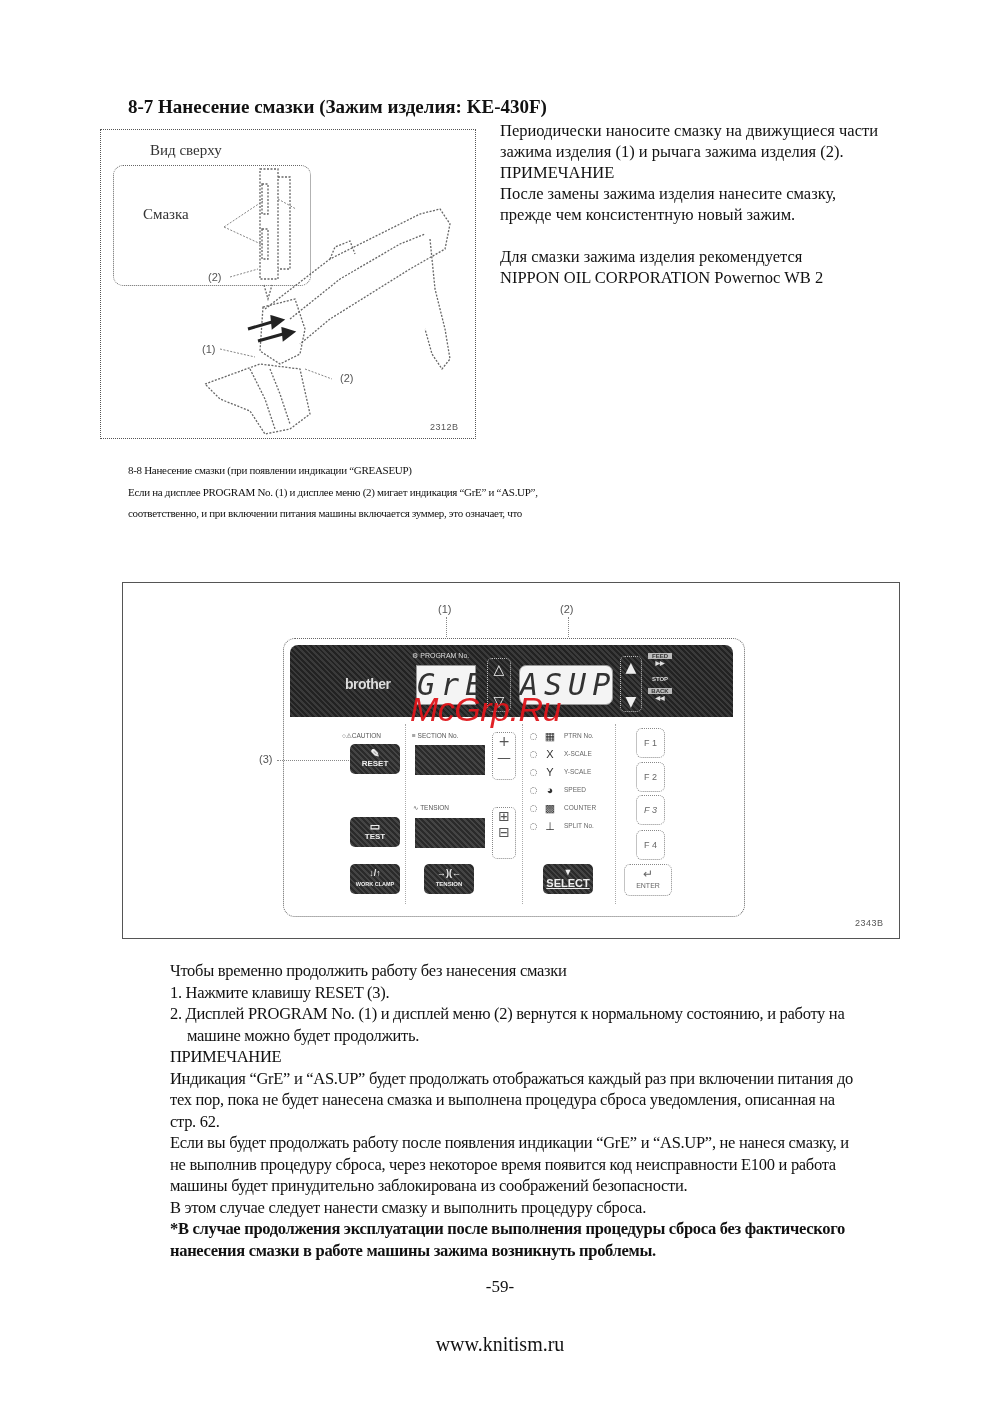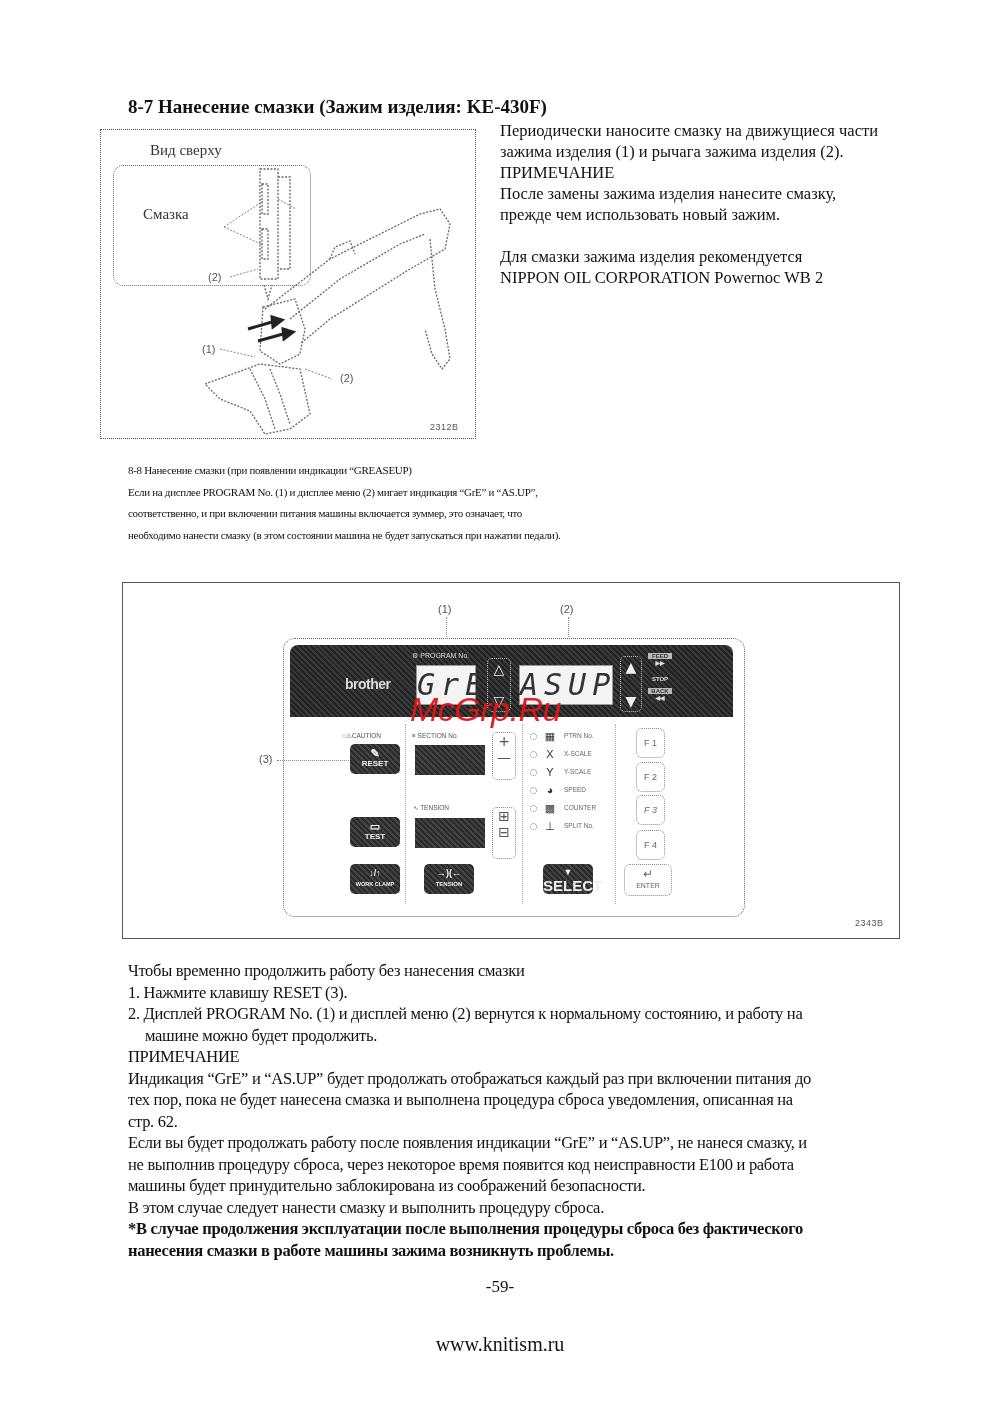--- a/index.html
+++ b/index.html
@@ -23,21 +23,21 @@
   .s88 div { white-space: nowrap; letter-spacing: -0.3px; }
 
   
   .fig2 { left: 122px; top: 582px; width: 776px; height: 355px; border: 1.5px solid #555; }
   .panel { left: 283px; top: 638px; width: 460px; height: 277px; border: 1.5px dotted #666; border-radius: 12px; background: #fff; }
   .panel-top { left: 290px; top: 645px; width: 443px; height: 72px; background: #2a2a2a; border-radius: 8px 8px 0 0;
                background-image: repeating-linear-gradient(45deg, #222 0 2px, #3a3a3a 2px 4px); }
   .brand { left: 345px; top: 676px; color: #ddd; font-family: "Liberation Sans", sans-serif; font-size: 14px; font-weight: bold; letter-spacing: -0.5px; }
   .lcd { background: #f4f4f4; border: 1px solid #999; font-family: "DejaVu Sans Mono", monospace; color: #333; font-size: 30px; font-style: italic; letter-spacing: 6px; text-align: center; line-height: 38px; font-weight: 300; }
   .lcd1 { left: 416px; top: 665px; width: 58px; height: 38px; }
-  .lcd2 { left: 519px; top: 665px; width: 92px; height: 38px; }
+  .lcd2 { left: 519px; top: 665px; width: 92px; height: 38px; border-radius: 7px; }
   .prog-label { left: 412px; top: 652px; color: #ddd; font-family: "Liberation Sans", sans-serif; font-size: 7px; }
   .updown { border: 1.5px dotted #bbb; border-radius: 5px; color: #eee; font-size: 14px; text-align: center; font-family: "DejaVu Sans", sans-serif; }
   .ud1 { left: 487px; top: 658px; width: 22px; height: 52px; }
   .ud2 { left: 620px; top: 656px; width: 20px; height: 54px; }
   .ud-top { position: absolute; left: 0; right: 0; top: 2px; }
   .ud-bot { position: absolute; left: 0; right: 0; bottom: 2px; }
   .side-lbl { color: #ddd; font-family: "Liberation Sans", sans-serif; font-size: 6px; font-weight: bold; text-align: center; }
 
   .small { font-family: "Liberation Sans", sans-serif; font-size: 6.5px; color: #555; white-space: nowrap; }
   .dkbtn { background: #333; border-radius: 5px; color: #eee; font-family: "Liberation Sans", sans-serif; font-size: 8px; font-weight: bold; text-align: center;
@@ -47,21 +47,21 @@
   .pm { border: 1.5px dotted #888; border-radius: 5px; color: #555; text-align: center; font-family: "DejaVu Sans", sans-serif; font-size: 14px; }
   .fbtn { border: 1.5px dotted #888; border-radius: 6px; color: #666; text-align: center; font-family: "Liberation Sans", sans-serif; font-size: 9px; line-height: 28px; width: 27px; height: 28px; }
   .vdiv { border-left: 1.2px dotted #aaa; }
   .menu-item { font-family: "Liberation Sans", sans-serif; font-size: 6.5px; color: #666; white-space: nowrap; height: 18px; line-height: 18px; }
   .menu-item .dot { display: inline-block; width: 5px; height: 5px; border: 1px dotted #888; border-radius: 50%; margin-right: 5px; vertical-align: middle; }
   .menu-item .ico { display: inline-block; width: 16px; text-align: center; color: #333; font-size: 11px; margin-right: 6px; vertical-align: middle; }
   .watermark { left: 410px; top: 690px; color: #e0161b; font-family: "Liberation Sans", sans-serif; font-size: 34px; font-style: italic; letter-spacing: -0.5px; opacity: 0.95; }
 
   
   .lower { left: 128px; top: 960px; font-size: 16.5px; line-height: 21.5px; width: 810px; }
-  .lower div { white-space: nowrap; letter-spacing: -0.3px; }
+  .lower div { white-space: nowrap; letter-spacing: -0.3px; margin-left: 42px; }
   .indent { padding-left: 17px; }
   .bold { font-weight: bold; }
   .pageno { left: 0; width: 1000px; top: 1277px; text-align: center; font-size: 17px; }
   .site { left: 0; width: 1000px; top: 1333px; text-align: center; font-size: 20px; font-weight: normal; }
 </style>
 </head>
 <body>
 
 <div class="abs h1">8-7 Нанесение смазки (Зажим изделия: KE-430F)</div>
 
@@ -110,31 +110,30 @@
 <div class="abs callout" style="left:208px; top:271px;">(2)</div>
 <div class="abs callout" style="left:202px; top:343px;">(1)</div>
 <div class="abs callout" style="left:340px; top:372px;">(2)</div>
 <div class="abs fig-code" style="left:430px; top:422px;">2312B</div>
 
 <div class="abs rtext">
   <div>Периодически наносите смазку на движущиеся части</div>
   <div>зажима изделия (1)  и рычага зажима изделия (2).</div>
   <div>ПРИМЕЧАНИЕ</div>
   <div>После замены зажима изделия нанесите смазку,</div>
-  <div>прежде чем использовать новый зажим.</div>
+  <div>прежде чем консистентную новый зажим.</div>
   <div class="gap"></div>
   <div>Для смазки зажима изделия рекомендуется</div>
   <div>NIPPON OIL CORPORATION Powernoc WB 2</div>
 </div>
 
 <div class="abs s88">
   <div>8-8 Нанесение смазки     (при появлении индикации “GREASEUP)</div>
   <div>Если на дисплее PROGRAM No. (1) и дисплее меню (2) мигает индикация “GrE” и “AS.UP”,</div>
   <div>соответственно, и при включении питания машины включается зуммер, это означает, что</div>
-  <div>необходимо нанести смазку (в этом состоянии машина не будет запускаться при нажатии педали).</div>
 </div>
 
 <div class="abs fig2"></div>
 <div class="abs callout" style="left:438px; top:603px;">(1)</div>
 <div class="abs callout" style="left:560px; top:603px;">(2)</div>
 <div class="abs" style="left:446px; top:617px; height:50px; border-left:1px dotted #888;"></div>
 <div class="abs" style="left:568px; top:617px; height:50px; border-left:1px dotted #888;"></div>
 
 <div class="abs panel"></div>
 <div class="abs panel-top"></div>
@@ -200,21 +199,21 @@
 <div class="abs" style="left:530px; top:727px; width:85px;">
   <div class="menu-item"><span class="dot"></span><span class="ico">▦</span><span>PTRN No.</span></div>
   <div class="menu-item"><span class="dot"></span><span class="ico">X</span><span>X-SCALE</span></div>
   <div class="menu-item"><span class="dot"></span><span class="ico">Y</span><span>Y-SCALE</span></div>
   <div class="menu-item"><span class="dot"></span><span class="ico">◕</span><span>SPEED</span></div>
   <div class="menu-item"><span class="dot"></span><span class="ico">▩</span><span>COUNTER</span></div>
   <div class="menu-item"><span class="dot"></span><span class="ico">⊥</span><span>SPLIT No.</span></div>
 </div>
 <div class="abs dkbtn" style="left:543px; top:864px; width:50px; height:30px;">
   <span class="g" style="font-size:9px;line-height:10px;margin-top:3px;">▼</span>
-  <span style="font-size:15px;">SELECT</span>
+  <span style="font-size:11px;text-decoration:underline;">SELECT</span>
 </div>
 
 <div class="abs fbtn" style="left:636px; top:728px;">F 1</div>
 <div class="abs fbtn" style="left:636px; top:762px;">F 2</div>
 <div class="abs fbtn" style="left:636px; top:795px;font-style:italic;">F 3</div>
 <div class="abs fbtn" style="left:636px; top:830px;">F 4</div>
 <div class="abs fbtn" style="left:624px; top:864px; width:46px; height:30px; line-height:12px;">
   <div style="font-size:12px; margin-top:3px;">↵</div>
   <div style="font-size:7px;">ENTER</div>
 </div>

